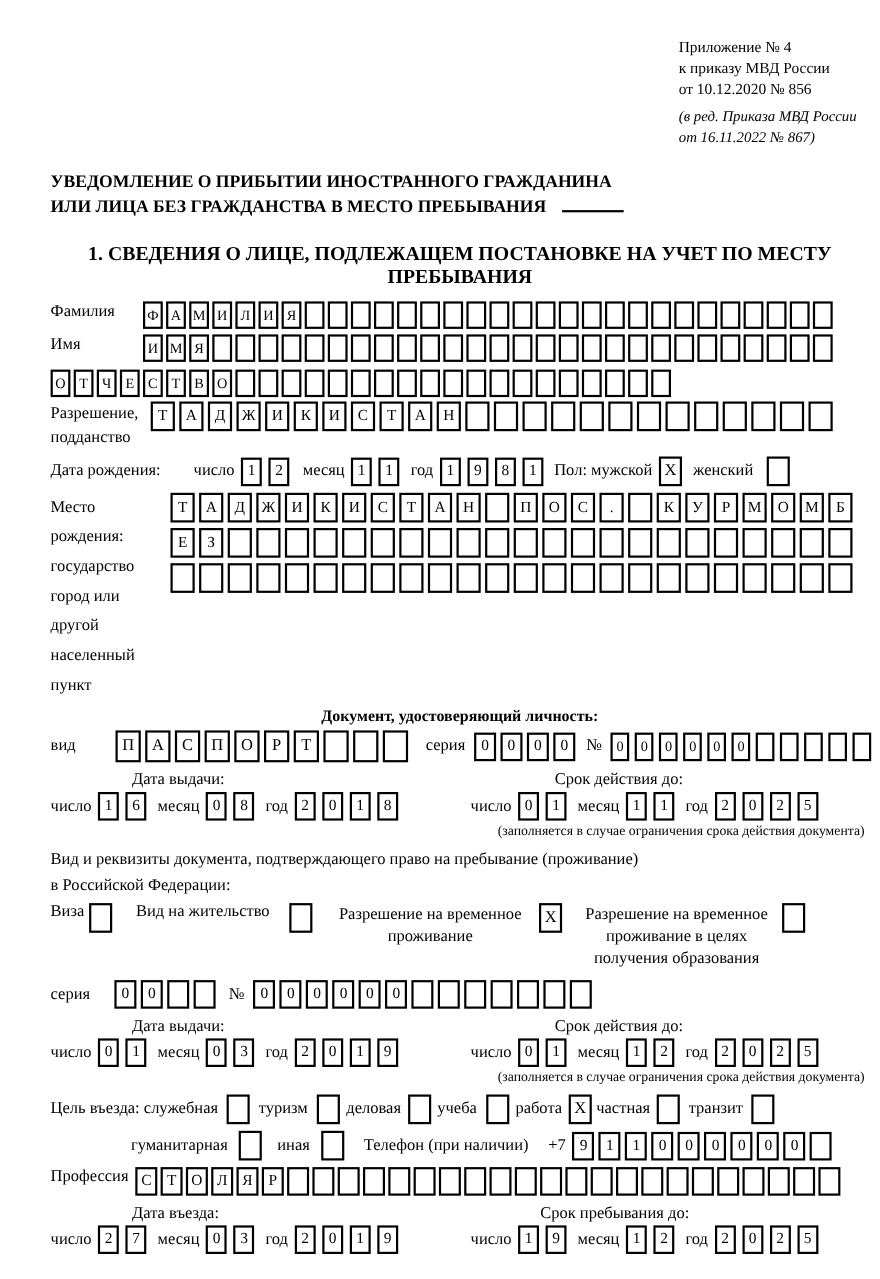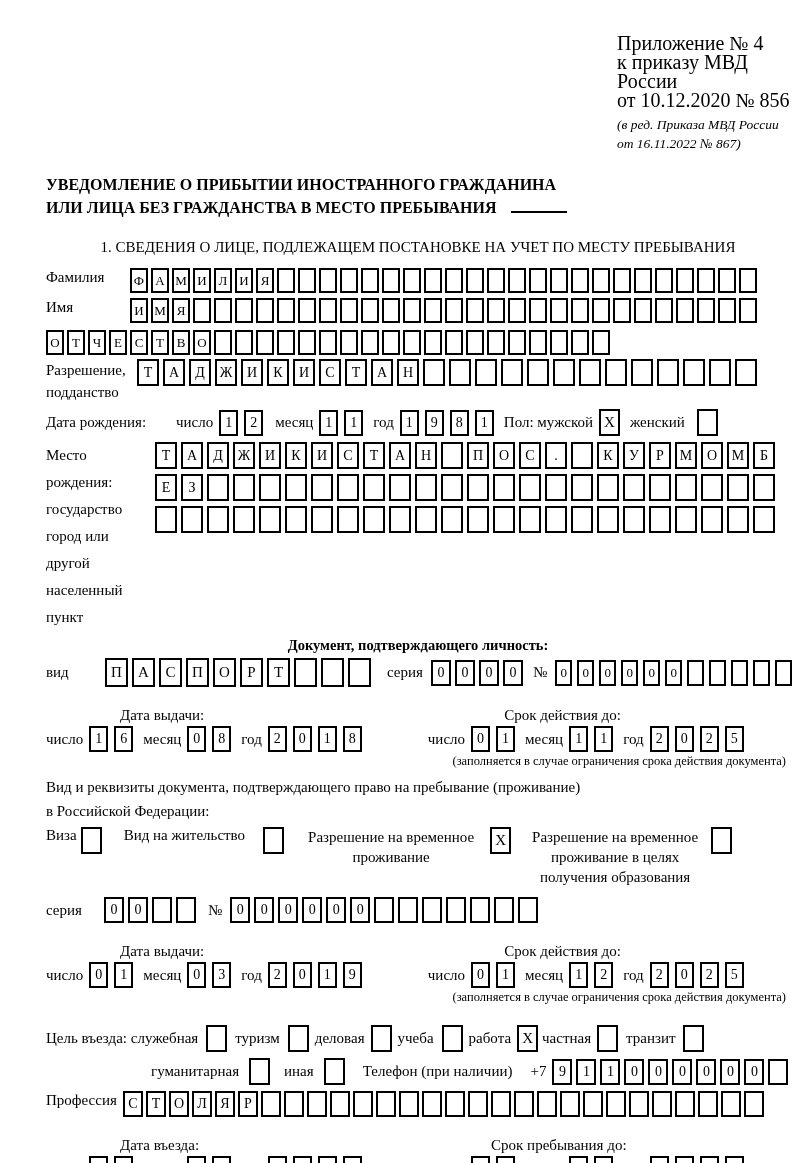--- a/index.html
+++ b/index.html
@@ -1,35 +1,35 @@
 <!DOCTYPE html>
 <html><head>
 <meta charset="utf-8">
 <style>
   html,body{margin:0;padding:0;background:#fff;color:#000;}
   body{width:800px;height:1163px;font-family:"Liberation Serif","DejaVu Serif",serif;overflow:hidden;}
   .page{box-sizing:border-box;width:800px;height:1163px;padding:34px 10px 0 46px;}
-  .annex{margin-left:571px;font-size:20px;line-height:19px;}
+  .annex{margin-left:571px;font-size:14px;line-height:19px;}
   .amend{margin-left:571px;font-size:13.5px;line-height:19px;margin-top:5px;font-style:italic;}
   .forma{font-weight:bold;font-size:15.5px;text-align:right;margin:14px 20px 0 0;}
   .title{font-weight:bold;font-size:16px;text-align:left;line-height:23px;margin-top:20px;}
   .blank-line{display:inline-block;width:56px;border-bottom:2px solid #000;height:14px;margin-left:14px;}
-  .sec-heading{font-weight:normal;font-size:15px;text-align:center;margin-top:20px;}
+  .sec-heading{font-weight:bold;font-size:18px;text-align:center;margin-top:20px;}
   .frow{display:flex;align-items:flex-start;}
   .flabel{font-size:15px;line-height:19px;flex:none;}
   .cells{display:flex;gap:3px;flex:none;}
   .cells.g4{gap:4px}.cells.g5{gap:5px}.cells.g6{gap:6px}
   .cell{box-sizing:content-box;width:14px;height:21px;border:2px solid #000;display:flex;align-items:center;justify-content:center;font-size:13px;flex:none;background:#fff;}
   .cells.w13 .cell{width:13px;height:22px;}
   .cells.w16 .cell{width:16px;height:22px;font-size:14px;}
   .cells.w18 .cell{width:18px;height:23px;font-size:14px;}
   .cells.w19 .cell{width:19px;height:25px;font-size:15px;}
   .cells.dc .cell{width:15px;height:22px;font-size:14px;}
   .cbox{box-sizing:content-box;width:17px;height:23px;border:2px solid #000;display:flex;align-items:center;justify-content:center;font-size:15px;flex:none;background:#fff;}
-  .mt4{margin-top:4px}.mt5{margin-top:5px}.mt6{margin-top:6px}.mt7{margin-top:7px}.mt8{margin-top:20px}
+  .mt4{margin-top:4px}.mt5{margin-top:5px}.mt6{margin-top:6px}.mt7{margin-top:7px}.mt8{margin-top:8px}
   .mt10{margin-top:10px}.mt12{margin-top:12px}.mt2{margin-top:2px}
   .dhead{font-size:15px;}
   .dgroup{display:flex;align-items:center;flex:none;}
   .dlab{font-size:15px;margin-right:6px;flex:none;}
   .dgroup .cells{margin-right:10px;}
   .note{font-size:12.5px;}
   .note.right{text-align:right;margin-right:4px;margin-top:2px;}
   .intro{font-size:15px;line-height:24px;}
   .opt-label{font-size:15px;flex:none;}
   .opt-center{text-align:center;line-height:20px;}
@@ -304,21 +304,21 @@
           <div class="cell"></div>
           <div class="cell"></div>
           <div class="cell"></div>
           <div class="cell"></div>
           <div class="cell"></div>
           <div class="cell"></div>
         </div>
     </div>
   </div>
 
-  <div class="doc-head">Документ, подтверждающего личность:</div>
+  <div class="doc-head">Документ, удостоверяющий личность:</div>
 
   <div class="frow mt4" style="align-items:center">
     <span class="flabel" style="width:59px">вид</span>
     <div class="cells g4 w19">
         <div class="cell">П</div>
         <div class="cell">А</div>
         <div class="cell">С</div>
         <div class="cell">П</div>
         <div class="cell">О</div>
         <div class="cell">Р</div>
@@ -495,21 +495,21 @@
     <div class="cbox" style="margin:0 6px 0 8px"></div>
     <span class="flabel">работа</span>
     <div class="cbox" style="margin:0 4px 0 6px">X</div>
     <span class="flabel">частная</span>
     <div class="cbox" style="margin:0 8px 0 6px"></div>
     <span class="flabel">транзит</span>
     <div class="cbox" style="margin-left:8px"></div>
   </div>
 
   <div class="frow mt6" style="align-items:center">
-    <span class="flabel" style="margin-left:105px">гуманитарная</span>
+    <span class="flabel" style="margin-left:73px">гуманитарная</span>
     <div class="cbox" style="margin:0 14px 0 10px"></div>
     <span class="flabel">иная</span>
     <div class="cbox" style="margin:0 18px 0 10px"></div>
     <span class="flabel">Телефон (при наличии)</span>
     <span class="flabel" style="margin:0 6px 0 18px">+7</span>
     <div class="cells g4 w16">
         <div class="cell">9</div>
         <div class="cell">1</div>
         <div class="cell">1</div>
         <div class="cell">0</div>

